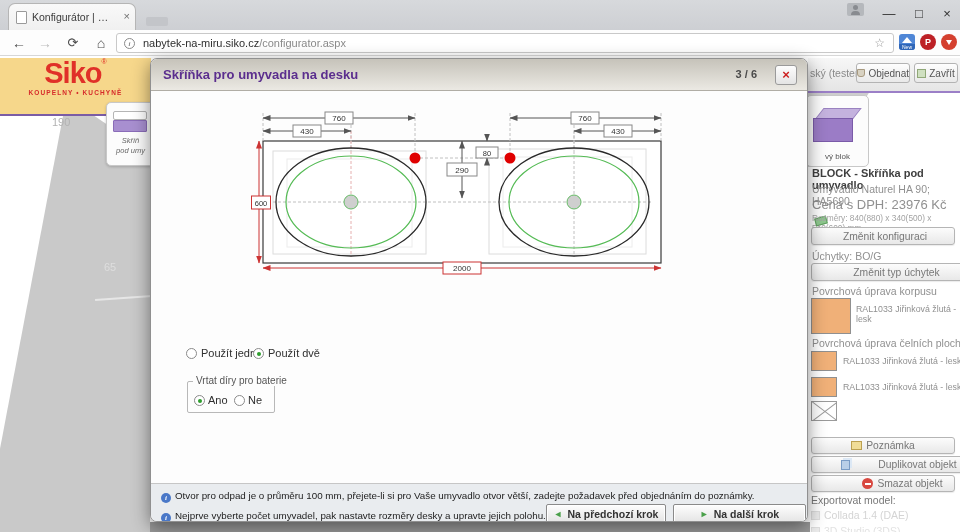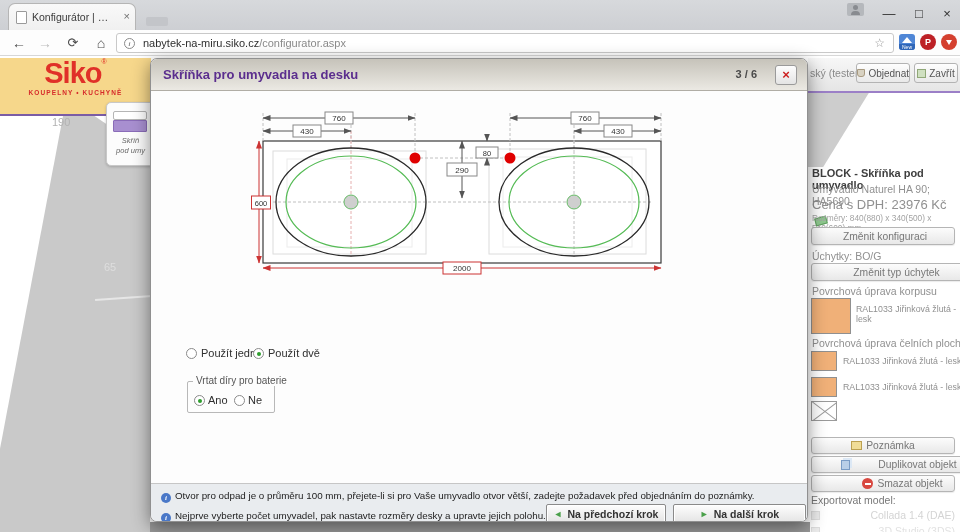--- a/index.html
+++ b/index.html
@@ -104,21 +104,21 @@
   .swatch-x::before,.swatch-x::after{content:"";position:absolute;left:-3px;top:9px;width:32px;height:1px;background:#9a9a9a;}
   .swatch-x::before{transform:rotate(37deg);} .swatch-x::after{transform:rotate(-37deg);}
   .btn-note{left:811px;top:437px;width:144px;height:17px;}
   .btn-dup{left:811px;top:456px;width:176px;height:17px;gap:28px;}
   .btn-del{left:811px;top:475px;width:144px;height:17px;padding-left:39px;}
   .ic-note{width:11px;height:9px;background:#f0dc96;border:1px solid #bca050;}
   .ic-copy{width:9px;height:10px;background:#b9cfe8;border:1px solid #7a9cc6;box-shadow:2px -2px 0 0 #dce8f5;}
   .ic-del{width:11px;height:11px;border-radius:50%;background:#d84840;position:relative;}
   .ic-del::after{content:"";position:absolute;left:2.5px;top:4.5px;width:6px;height:2px;background:#fff;}
   .sb-export{left:811px;top:494px;width:148px;font-size:10.5px;color:#777;}
-  .sb-exp{width:144px;height:14px;display:flex;align-items:center;justify-content:space-between;gap:4px;font-size:10.5px;color:#d4d4d4;}
+  .sb-exp{width:144px;height:14px;display:flex;align-items:center;justify-content:flex-start;gap:4px;font-size:10.5px;color:#d4d4d4;}
   .sb-exp1{left:811px;top:508px;} .sb-exp2{left:811px;top:524px;color:#e2e2e2;}
   .ic-ghost{width:9px;height:9px;background:#ececec;border:1px solid #dedede;}
 
   .bottom-strip{left:150px;top:522px;width:660px;height:10px;background:#9a9a9a;z-index:15;}
 
   
   .modal{left:150px;top:58px;width:658px;height:464px;background:#fdfdfd;border:1px solid #909090;
          border-radius:7px;box-shadow:0 5px 18px rgba(0,0,0,.45);z-index:30;overflow:hidden;}
   .m-titlebar{left:0;top:0;width:658px;height:32px;background:linear-gradient(#c6c3ba,#ebe9e3);border-bottom:1px solid #b0ada5;}
   .m-title{left:12px;top:8px;font-size:13px;font-weight:bold;color:#5b2e8e;}
@@ -210,20 +210,25 @@
       <span>Objednat</span>
     </div>
     <div class="abs appbtn btn-closeapp">
       <span class="ic-exit"></span>
       <span>Zavřít</span>
     </div>
   </div>
   <div class="abs purple-under2"></div>
   <div class="abs grey-tri-right"></div>
 
+  <div class="abs right-card">
+    <span class="abs rc-boxtop"></span>
+    <span class="abs rc-boxfront"></span>
+    <span class="abs rc-label">vý blok</span>
+  </div>
 
   <div class="abs sb sb-title">BLOCK - Skříňka pod umyvadlo</div>
   <div class="abs sb sb-product">Umyvadlo  Naturel HA 90; HA5690</div>
   <div class="abs sb sb-price"><span>Cena s DPH: 23976 Kč</span><span class="ic-money"></span></div>
   <div class="abs sb sb-size">Rozměry: 840(880) x 340(500) x 540(600) mm</div>
   <div class="abs sb sbtn btn-config">
     <span class="ic-folder"></span>
       <span>Změnit konfiguraci</span>
   </div>
   <div class="abs sb sb-handles">Úchytky:  BO/G</div>

